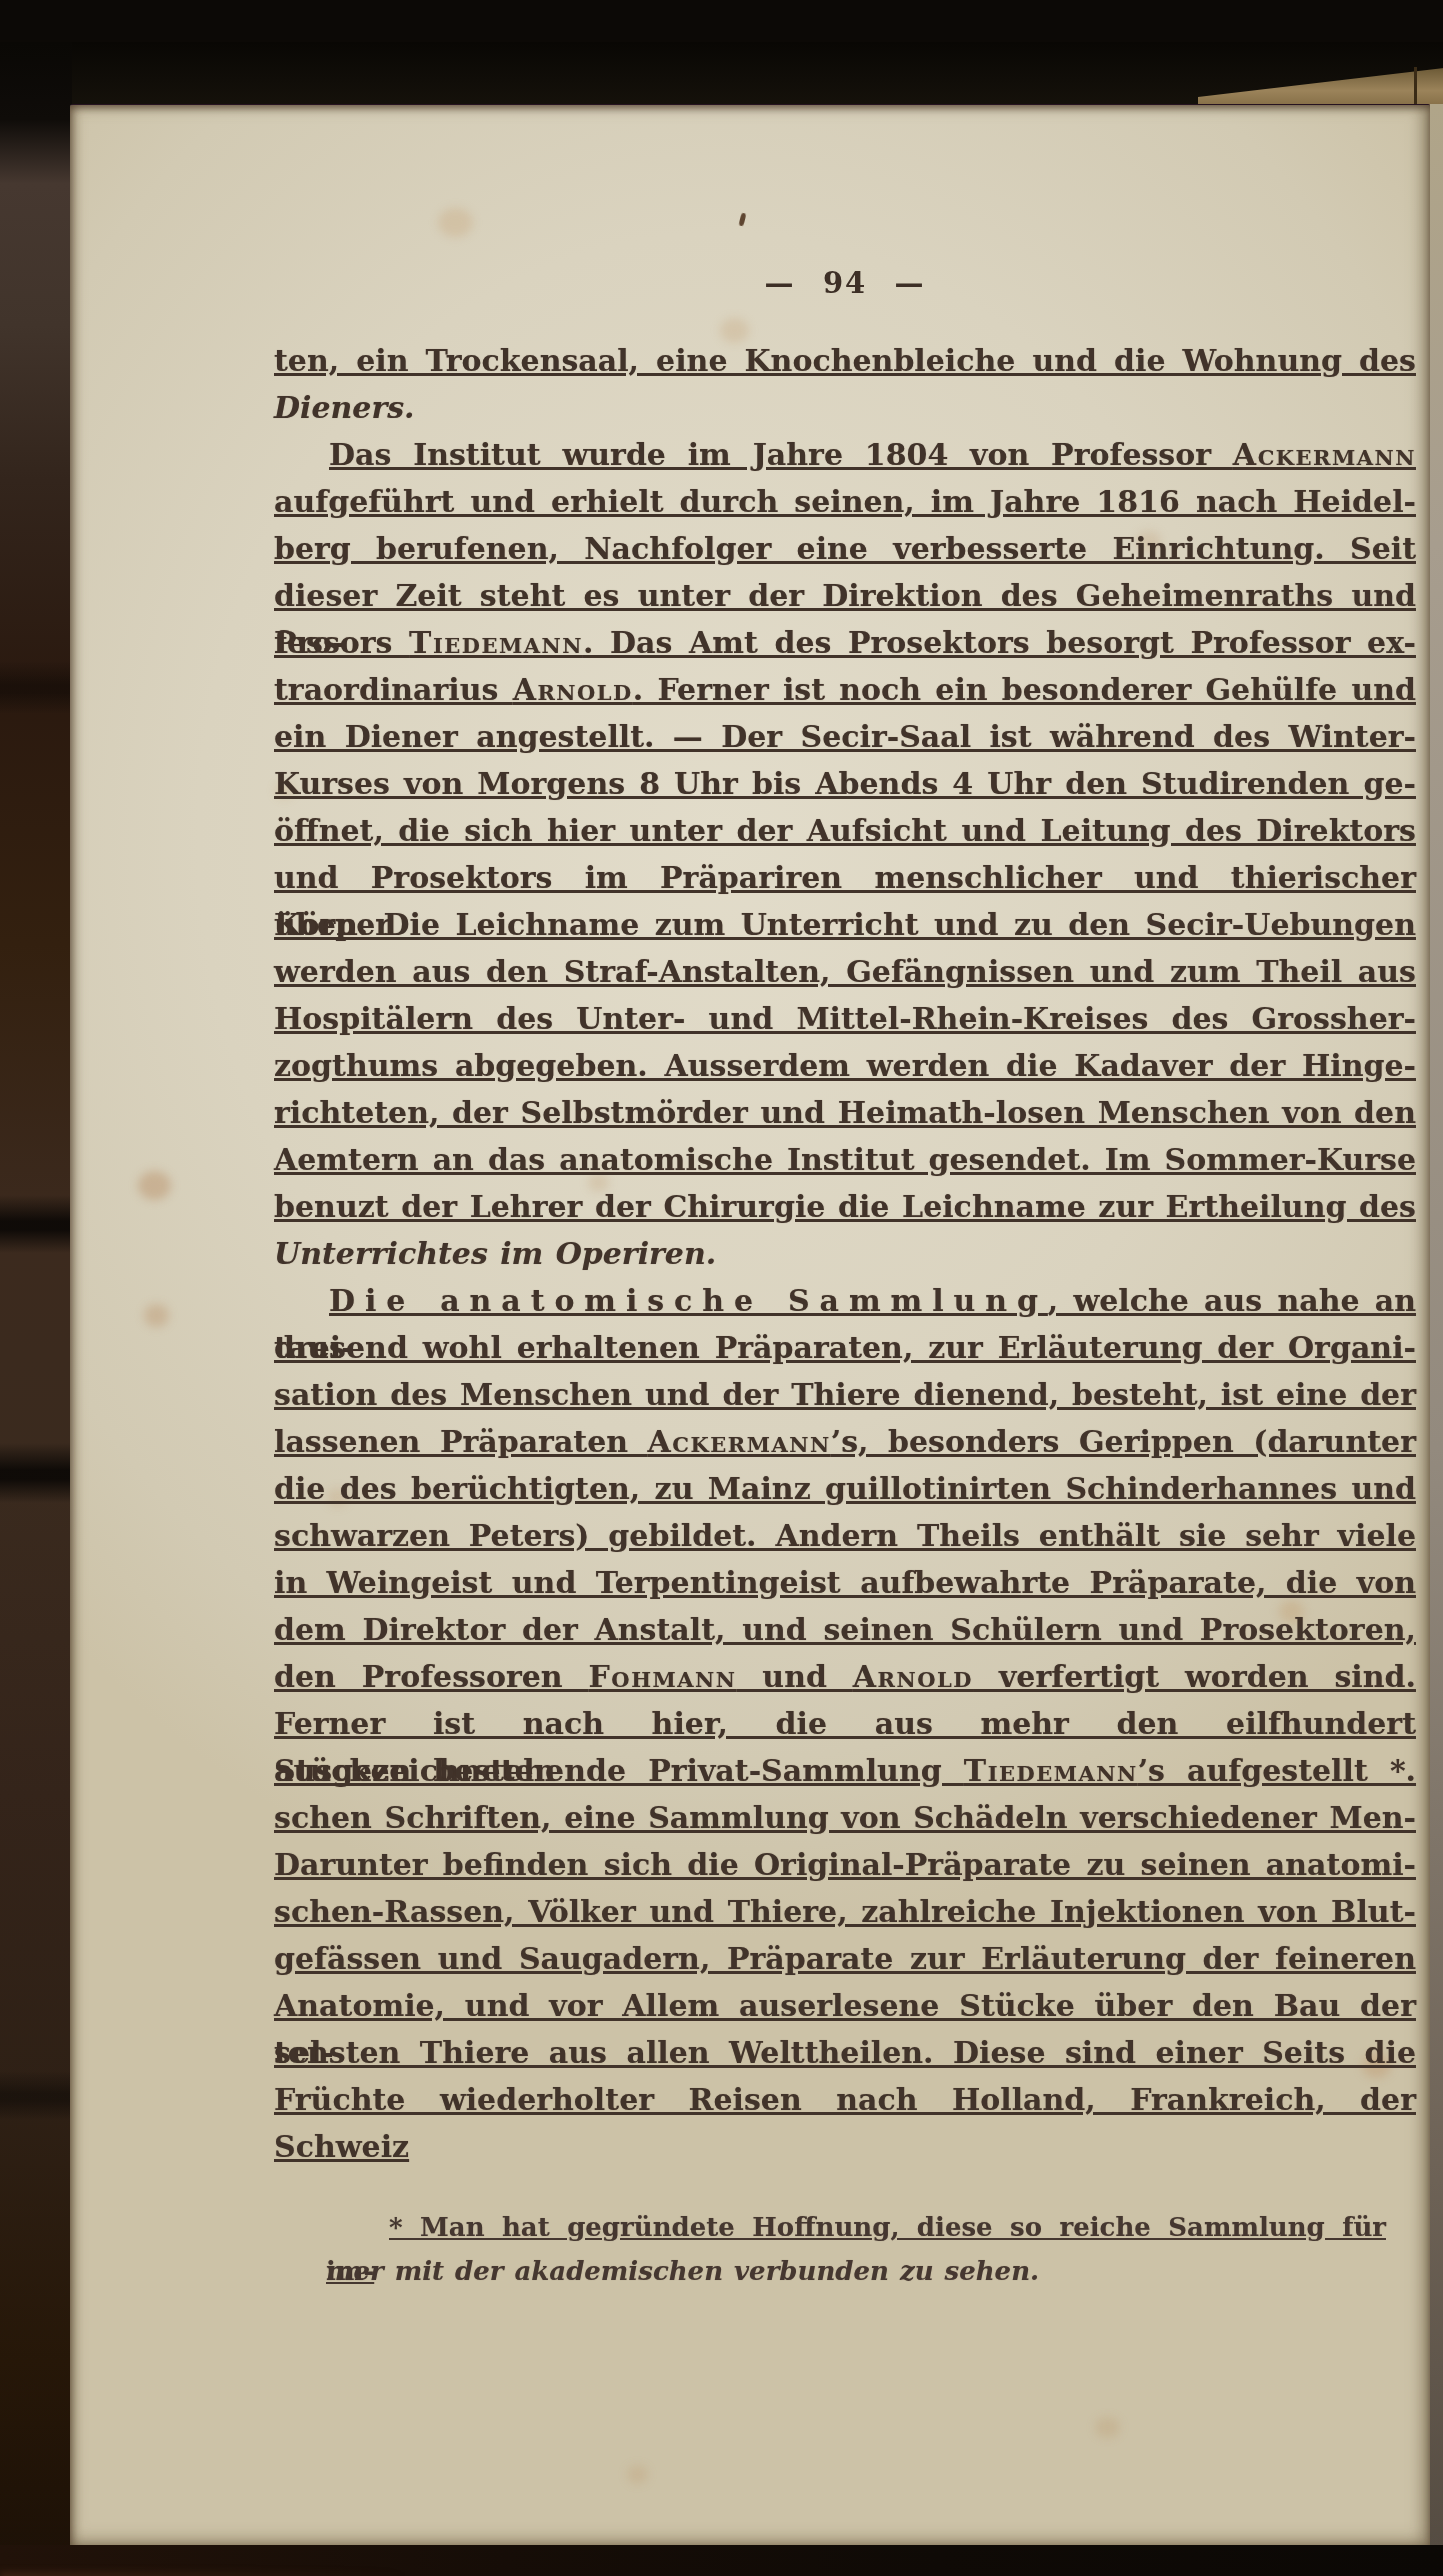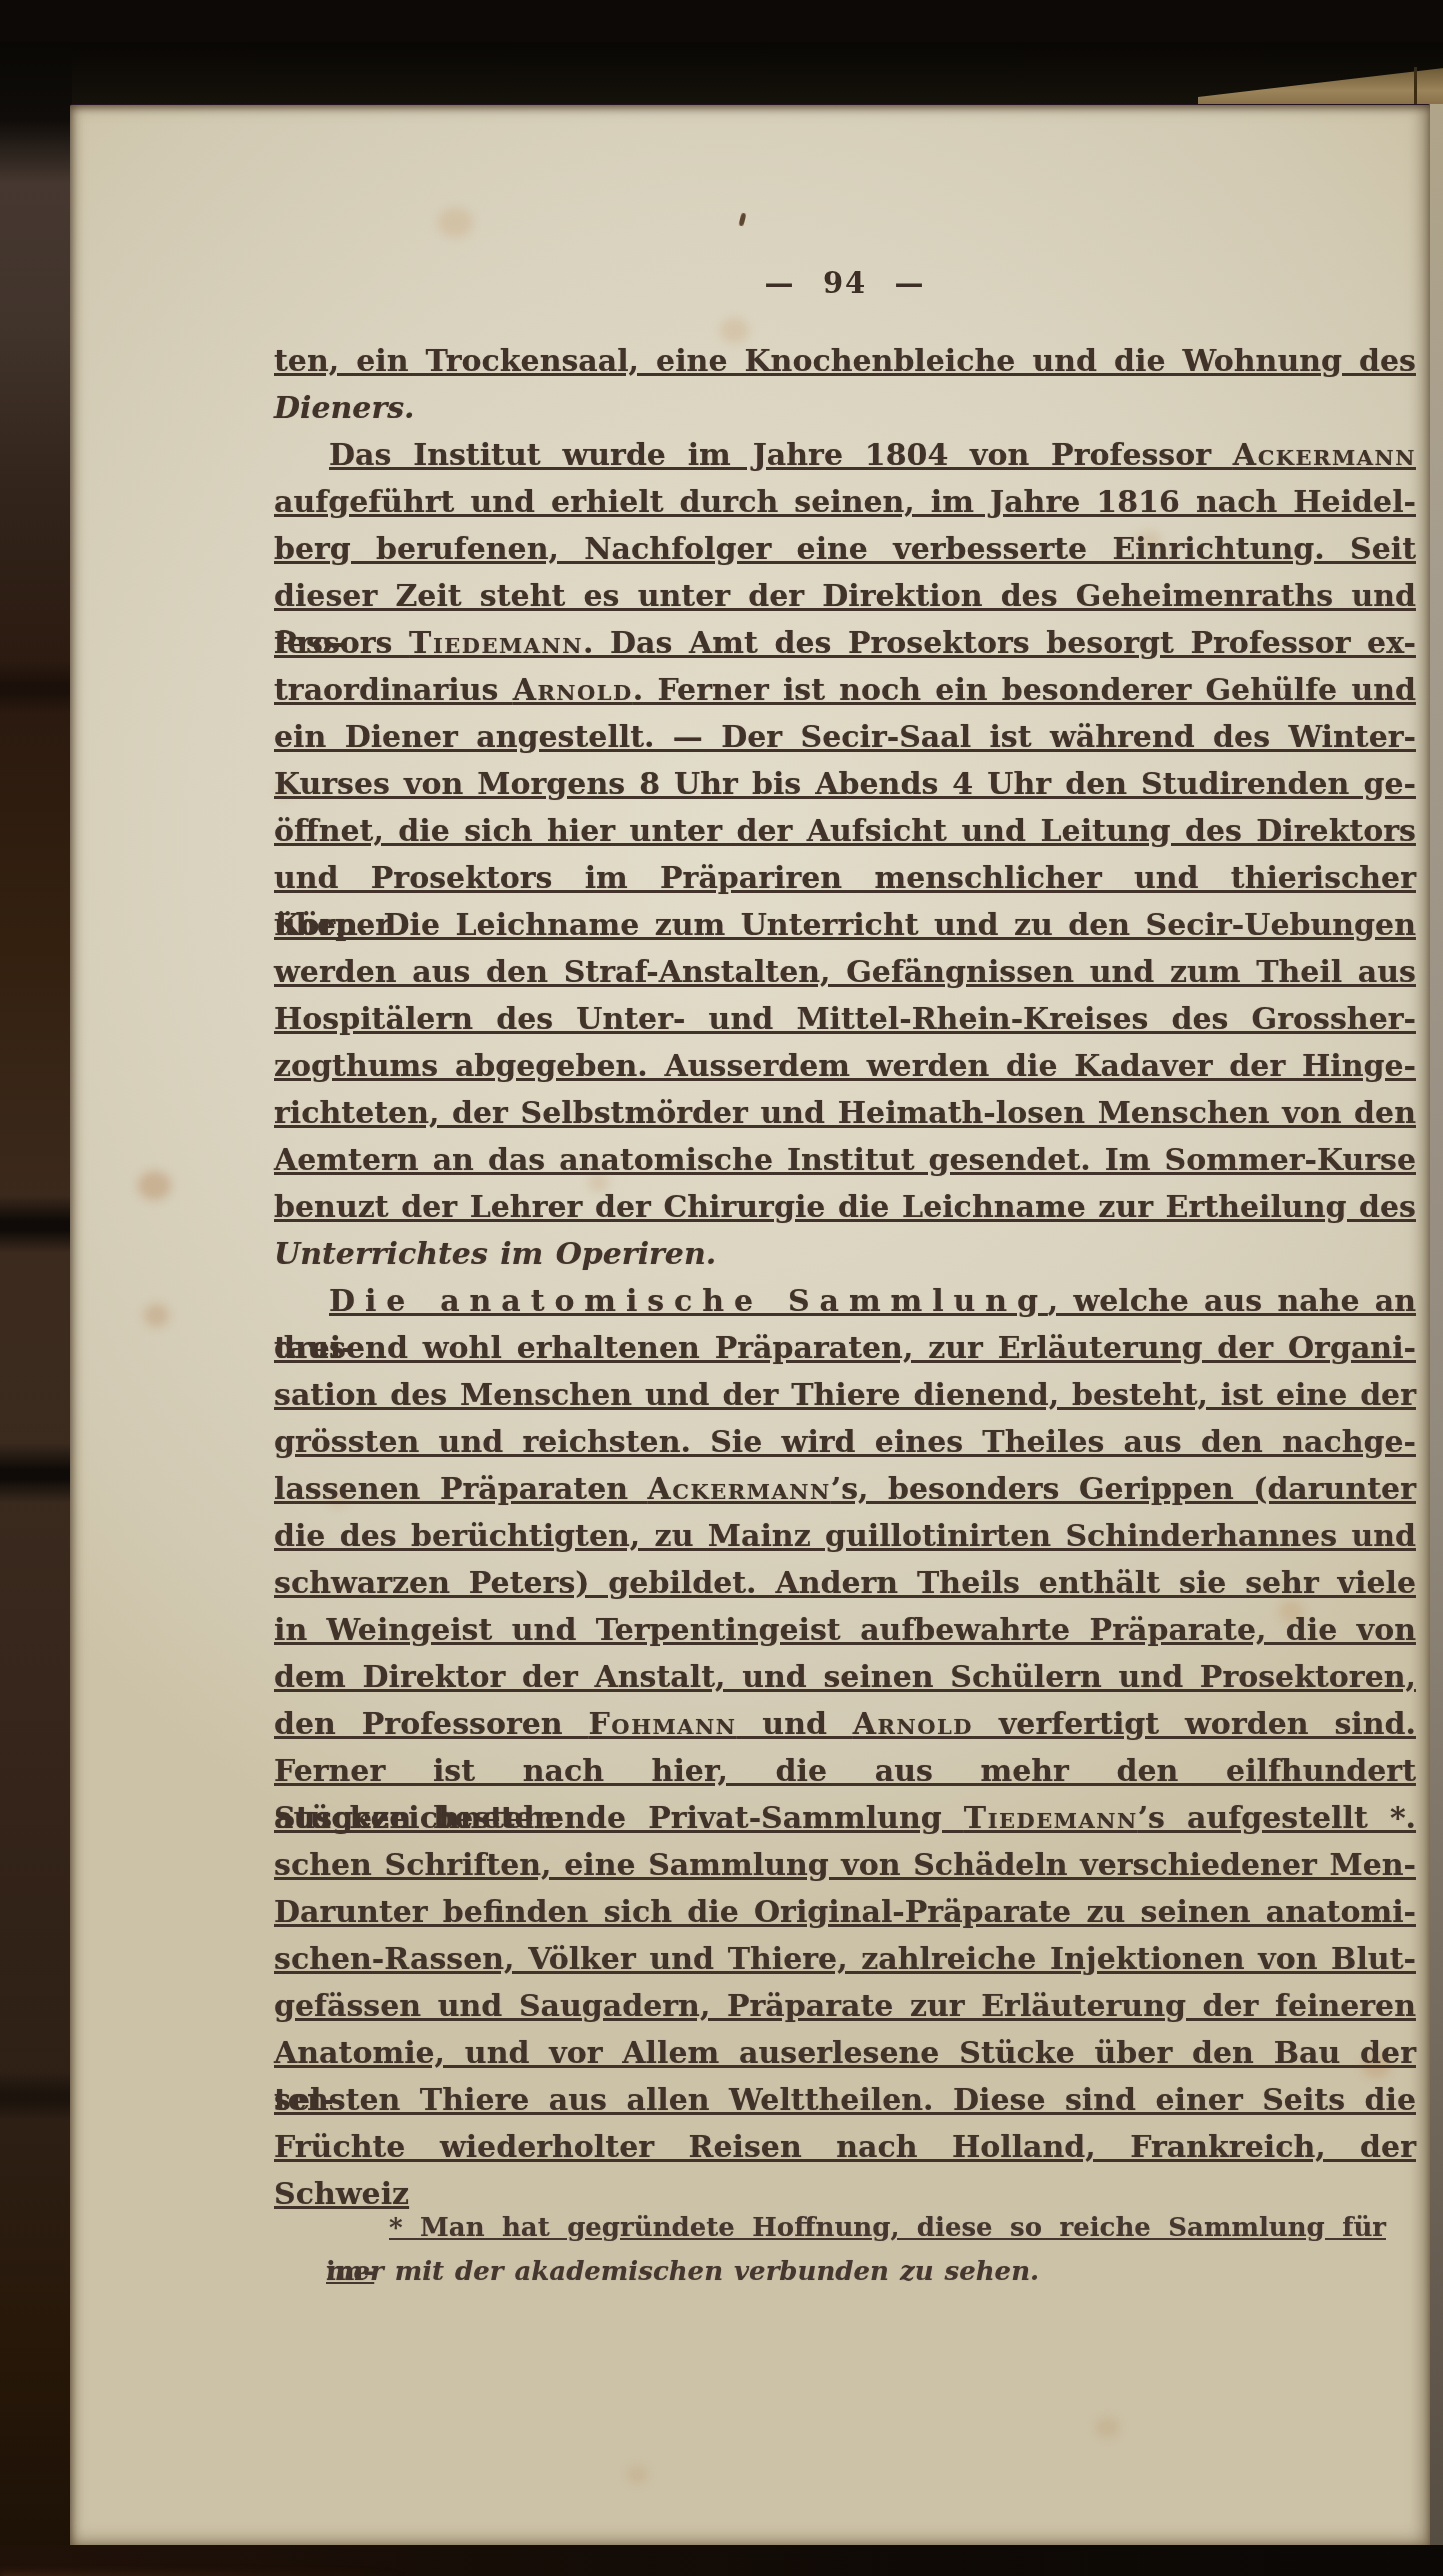--- a/index.html
+++ b/index.html
@@ -120,21 +120,20 @@
         <div class="line just"><span>werden aus den Straf-Anstalten, Gefängnissen und zum Theil aus</span></div>
         <div class="line just"><span>Hospitälern des Unter- und Mittel-Rhein-Kreises des Grossher-</span></div>
         <div class="line just"><span>zogthums abgegeben. Ausserdem werden die Kadaver der Hinge-</span></div>
         <div class="line just"><span>richteten, der Selbstmörder und Heimath-losen Menschen von den</span></div>
         <div class="line just"><span>Aemtern an das anatomische Institut gesendet. Im Sommer-Kurse</span></div>
         <div class="line just"><span>benuzt der Lehrer der Chirurgie die Leichname zur Ertheilung des</span></div>
         <div class="line left"><span>Unterrichtes im Operiren.</span></div>
         <div class="line just ind"><span class="sp">Die anatomische Sammlung</span><span>, welche aus nahe an drei-</span></div>
         <div class="line just"><span>tausend wohl erhaltenen Präparaten, zur Erläuterung der Organi-</span></div>
         <div class="line just"><span>sation des Menschen und der Thiere dienend, besteht, ist eine der</span></div>
-        <div class="line just"><span>grössten und reichsten. Sie wird eines Theiles aus den nachge-</span></div>
         <div class="line just"><span>lassenen Präparaten </span><span class="sc">Ackermann</span><span>’s, besonders Gerippen (darunter</span></div>
         <div class="line just"><span>die des berüchtigten, zu Mainz guillotinirten Schinderhannes und</span></div>
         <div class="line just"><span>schwarzen Peters) gebildet. Andern Theils enthält sie sehr viele</span></div>
         <div class="line just"><span>in Weingeist und Terpentingeist aufbewahrte Präparate, die von</span></div>
         <div class="line just"><span>dem Direktor der Anstalt, und seinen Schülern und Prosektoren,</span></div>
         <div class="line just"><span>den Professoren </span><span class="sc">Fohmann</span><span> und </span><span class="sc">Arnold</span><span> verfertigt worden sind.</span></div>
         <div class="line just"><span>Ferner ist nach hier, die aus mehr den eilfhundert ausgezeichneten</span></div>
         <div class="line just"><span>Stücken bestehende Privat-Sammlung </span><span class="sc">Tiedemann</span><span>’s aufgestellt *.</span></div>
         <div class="line just"><span>schen Schriften, eine Sammlung von Schädeln verschiedener Men-</span></div>
         <div class="line just"><span>Darunter befinden sich die Original-Präparate zu seinen anatomi-</span></div>

